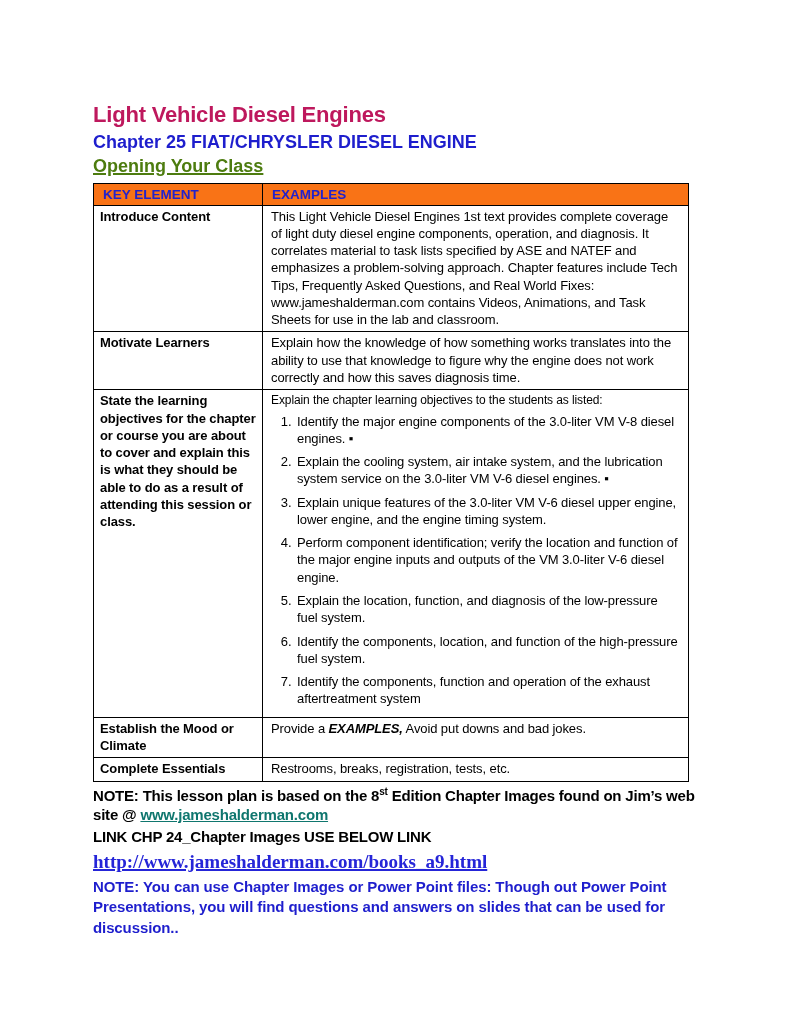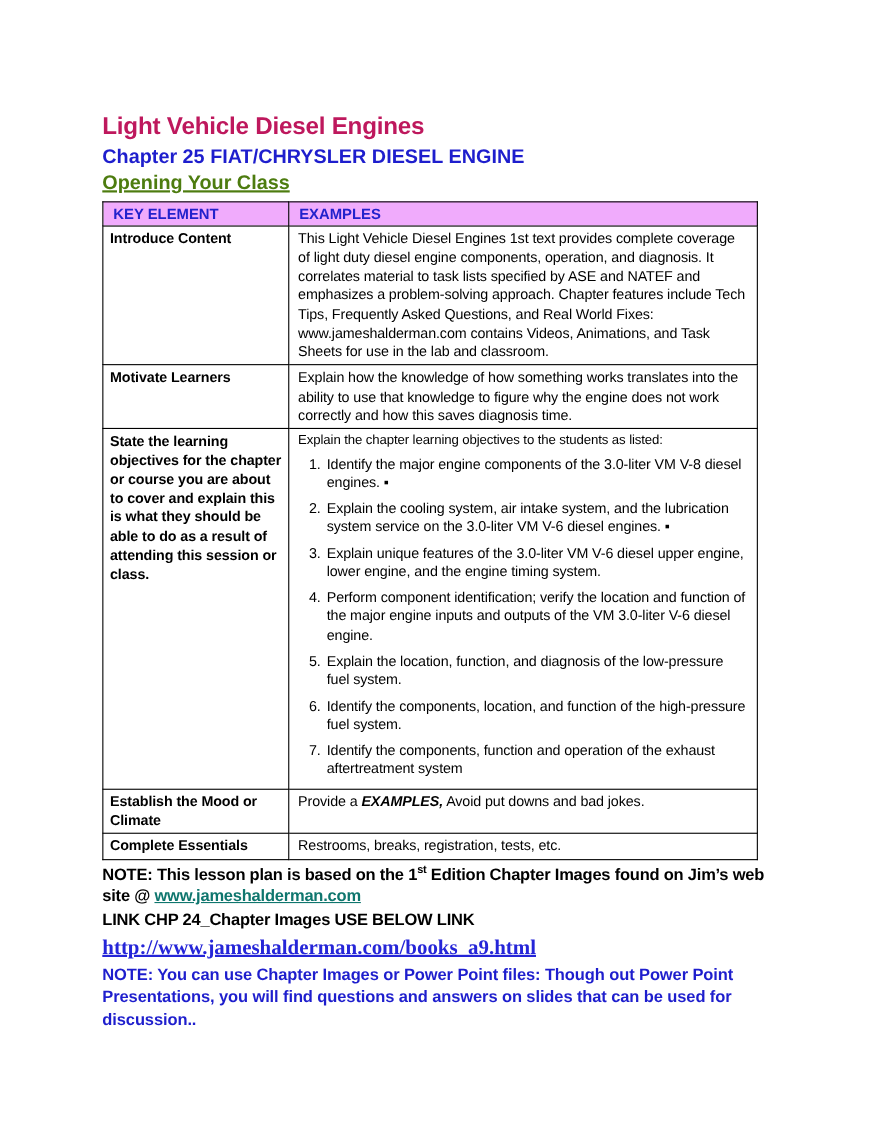--- a/index.html
+++ b/index.html
@@ -33,21 +33,21 @@
     margin-top: 5px;
     table-layout: fixed;
   }
   table.lesson th, table.lesson td {
     border: 1.5px solid #000;
     vertical-align: top;
     text-align: left;
   }
   col.key-col { width: 169px; }
   th.hdr {
-    background: #f0abfc;
+    background: #f97316;
     color: #2222cc;
     font-size: 13.5px; font-weight: bold;
     padding: 3px 8px 3px 9px;
   }
   td.key {
     font-weight: bold;
     font-size: 13px; line-height: 1.33;
     padding: 2px 6px 3px 6px;
     letter-spacing: -0.1px;
   }
@@ -143,19 +143,19 @@
 
     <tr>
       <td class="key">Complete Essentials</td>
       <td class="example">Restrooms, breaks, registration, tests, etc.</td>
     </tr>
 
   </tbody>
     </table>
 
   <div class="notes">
-    <p class="note1"><span>NOTE: This lesson plan is based on the 1</span><sup>st</sup><span> Edition Chapter Images found on Jim’s web site @ </span><span class="inline-link">www.jameshalderman.com</span></p>
+    <p class="note1"><span>NOTE: This lesson plan is based on the 8</span><sup>st</sup><span> Edition Chapter Images found on Jim’s web site @ </span><span class="inline-link">www.jameshalderman.com</span></p>
     <p class="link-line">LINK CHP 24_Chapter Images USE BELOW LINK</p>
     <span class="big-url">http://www.jameshalderman.com/books_a9.html</span>
     <p class="note2">NOTE: You can use Chapter Images or Power Point files: Though out Power Point Presentations, you will find questions and answers on slides that can be used for discussion..</p>
   </div>
 
 </div>
 
 </body></html>

